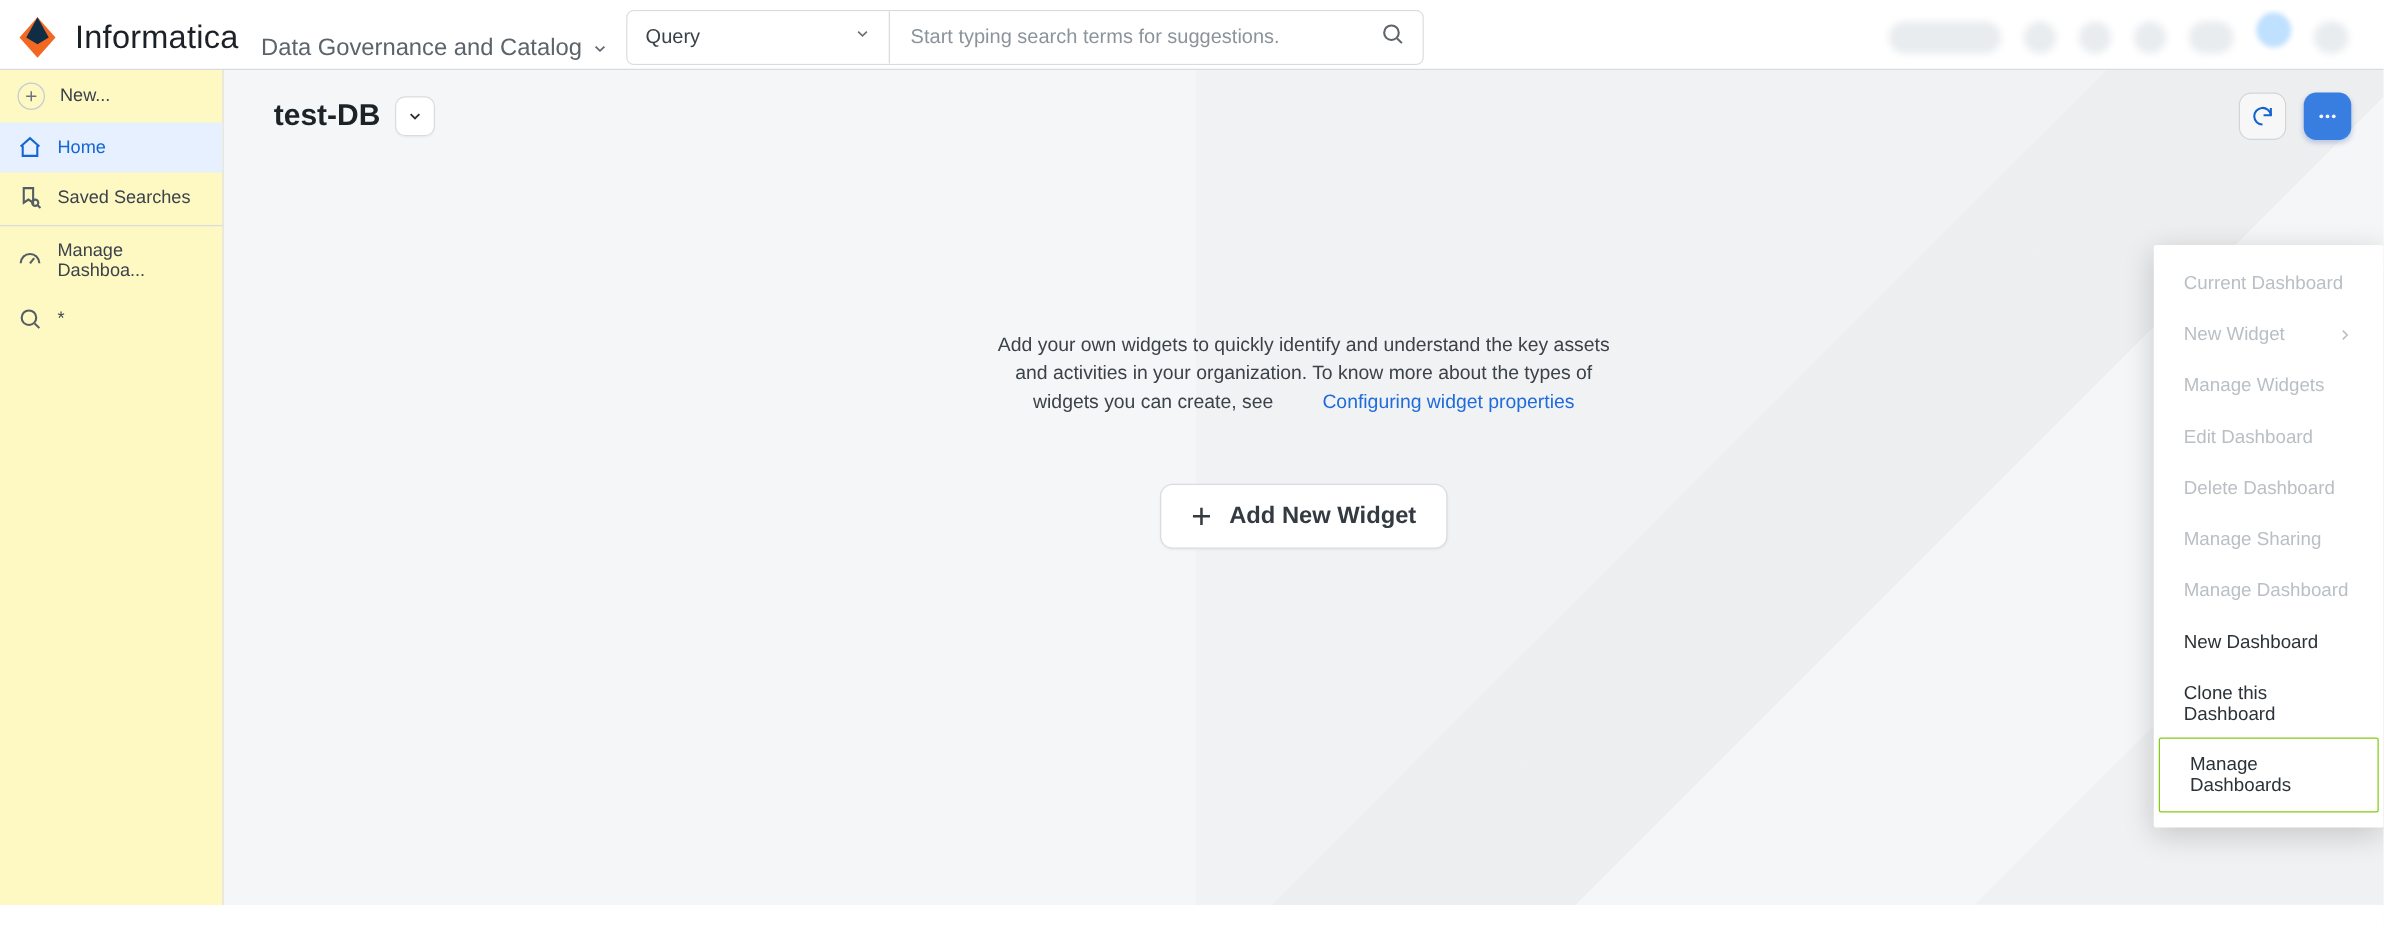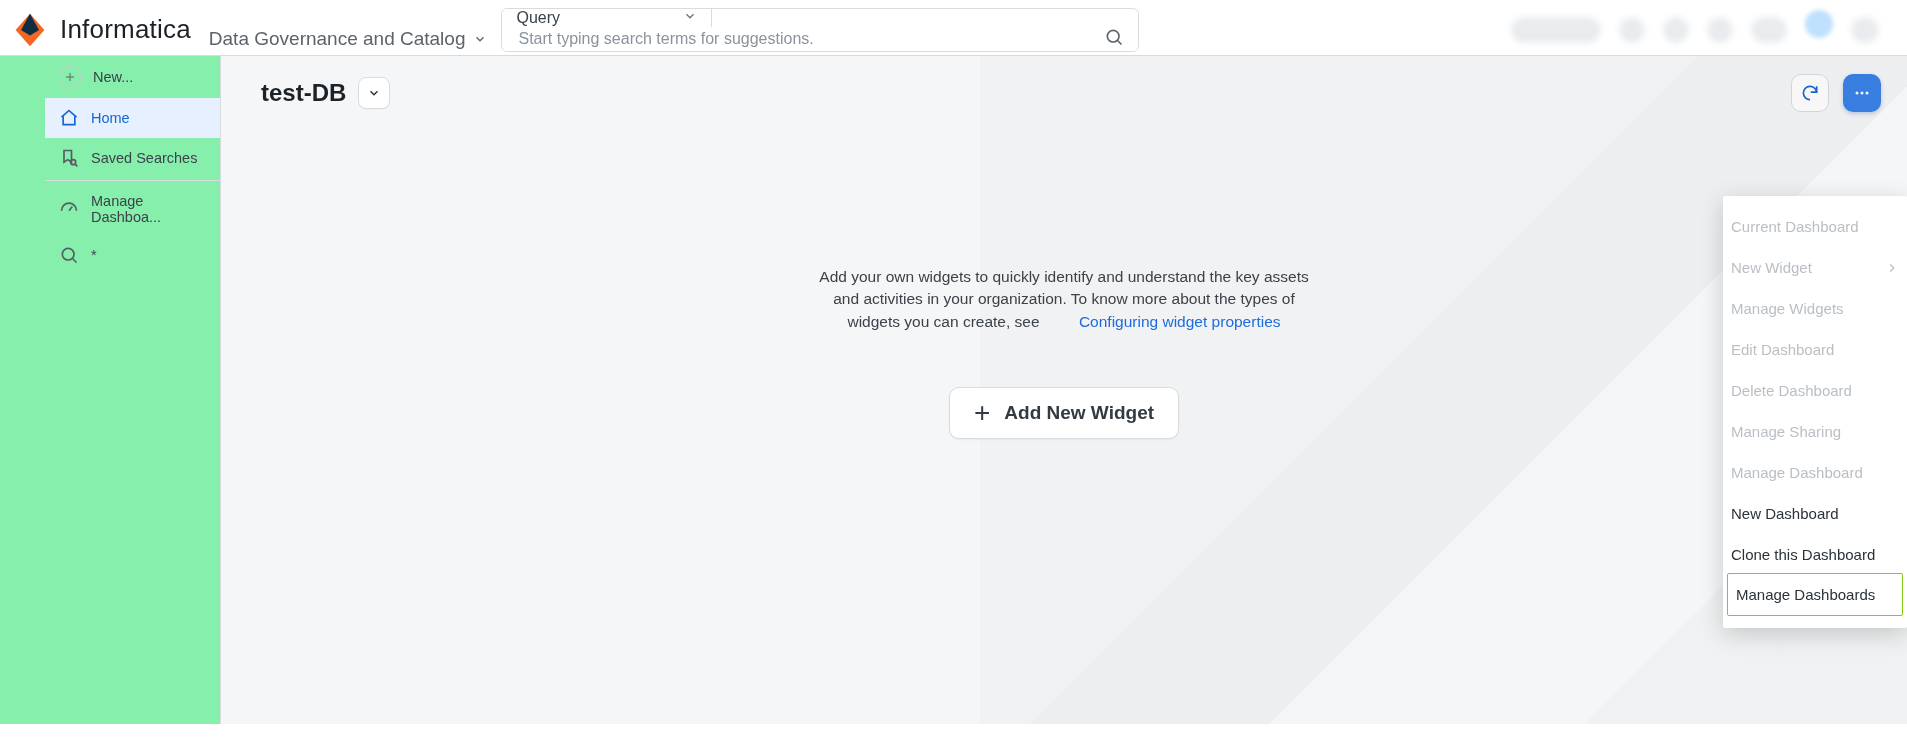--- a/index.html
+++ b/index.html
@@ -25,21 +25,21 @@
     border-bottom:1px solid var(--border); gap:8px; background:#fff;
   }
   .brand { display:flex; align-items:center; gap:12px; padding-right:4px; }
   .brand-logo { width:36px; height:36px; }
   .brand-name { font-size:26px; font-weight:500; letter-spacing:.2px; color:#1b2126; }
   .module-name { font-size:19px; color:#5c636a; margin-left:6px; display:flex; align-items:center; gap:8px;margin-top:19px; }
   .chev { width:14px; height:14px; }
 
   .searchbar {
     margin-left:6px; display:flex; align-items:stretch; height:44px;
-    border:1px solid var(--border); border-radius:6px; overflow:hidden; width:638px;flex-direction:column;
+    border:1px solid var(--border); border-radius:6px; overflow:hidden; width:638px;
   }
   .sb-left {
     display:flex; align-items:center; gap:10px; padding:0 14px; width:210px;
     border-right:1px solid var(--border); background:#fff; color:#3a4249;
   }
   .sb-left .label { font-size:16px; }
   .sb-left .sep-chev { margin-left:auto; color:#6a7178; }
   .sb-input {
     flex:1; display:flex; align-items:center; padding:0 14px; gap:10px; background:#fff;
   }
@@ -57,21 +57,21 @@
   .blur-pill.xs{ width:28px; }
   .blur-badge {
     width:28px; height:28px; border-radius:50%; background:#bfe0ff; filter:blur(2px);
     position:relative; top:-6px;
   }
 
   
   .app-body { display:flex; height:calc(100% - 72px); }
 
   
-  .sidebar { width:221px; border-right:1px solid var(--border); background:#86efac; display:flex; flex-direction:column;padding-left:45px; }
+  .sidebar { width:179px; border-right:1px solid var(--border); background:#fef9c3; display:flex; flex-direction:column; }
   .sb-item {
     display:flex; align-items:center; gap:12px; padding:10px 14px; font-size:14.5px;
     color:#3c434a; cursor:pointer; user-select:none;
   }
   .sb-item .icn { width:20px; height:20px; color:#555d64; flex-shrink:0; }
   .sb-item.new { color:#3a4249; }
   .sb-item.new .icn { width:22px; height:22px; border:1px solid #c5cbd1; border-radius:50%; display:flex; align-items:center; justify-content:center; color:#6b7279; }
   .sb-item.active { background:var(--sidebar-active); color:var(--blue); }
   .sb-item.active .icn { color:var(--blue); }
   .sb-divider { height:1px; background:var(--border); margin:2px 0; }
@@ -113,21 +113,21 @@
   }
   .plus-lg { font-size:28px; line-height:0; font-weight:400; }
 
   
   .menu {
     position:absolute; top:140px; right:0; width:184px; background:#fff;
     border-radius:2px; box-shadow:0 6px 24px rgba(0,0,0,.18); padding:10px 0;
     font-size:15px;
   }
   .menu-item {
-    padding:12px 8px; color:#2b3238; cursor:pointer; display:flex; align-items:center; justify-content:space-between;
+    padding:12px 24px; color:#2b3238; cursor:pointer; display:flex; align-items:center; justify-content:space-between;
   }
   .menu-item.disabled { color:#b9bfc4; cursor:default; }
   .menu-item .sub-chev { color:inherit; }
   .menu-highlight {
     border:1px solid #84cc16; border-radius:2px; margin:-2px 4px 2px 4px;
   }
 
   
   svg.icn20 { width:20px; height:20px; }
   svg.icn14 { width:14px; height:14px; }

